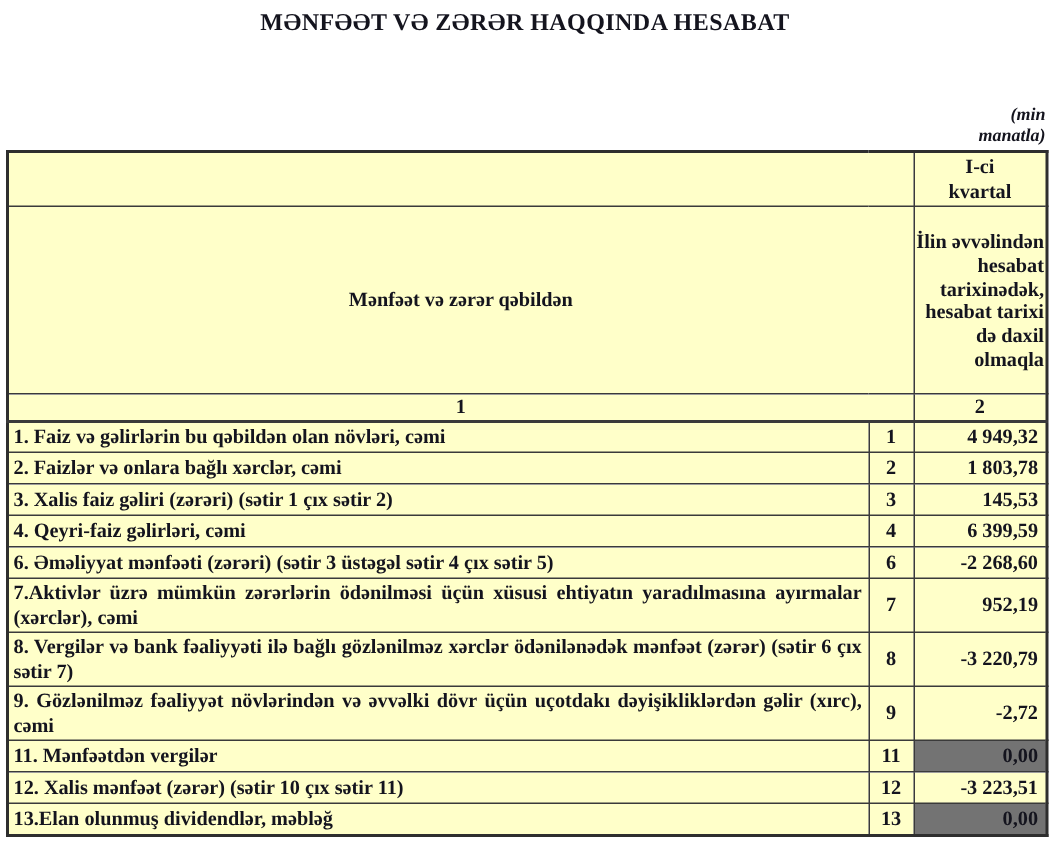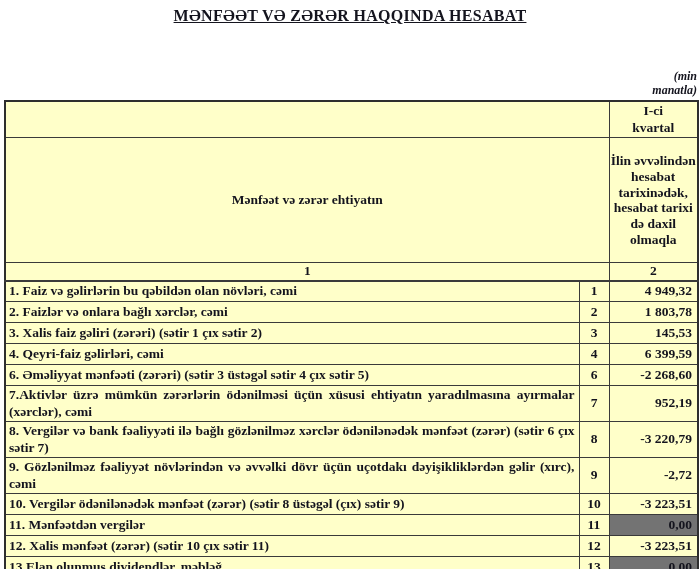--- a/index.html
+++ b/index.html
@@ -3,21 +3,21 @@
 <meta charset="utf-8">
 <style>
   html,body { margin:0; padding:0; }
   body {
     width:700px; height:569px; background:#ffffff; overflow:hidden;
     font-family:"Liberation Serif","DejaVu Serif",serif;
     color:#14141e;
   }
   .title {
     margin:7px 0 0 0; text-align:center;
-    font-size:16px; font-weight:bold; letter-spacing:0.3px;text-decoration:underline;
+    font-size:16px; font-weight:bold; letter-spacing:0.3px;
   }
   .unit-wrap { width:697px; margin-top:3px; }
   .unit-note {
     margin-left:auto; width:66px; text-align:right;
     font-style:italic; font-weight:bold; font-size:12px; line-height:1.18;margin-top:44px;
   }
   table.pl {
     border-collapse:collapse; table-layout:fixed;
     width:693px; margin:3px 0 0 4px;
     border:2px solid #2e2e2e;
@@ -25,21 +25,21 @@
   td {
     border:1px solid #3a3a3a;
     background:#ffffc9;
     font-weight:bold; font-size:13.5px; line-height:1.22;
     padding:1px 16px; vertical-align:middle;
     overflow:hidden;
   }
   .center { text-align:center; }
   tr.hdr1 td { height:22px; }
   tr.hdr2 { height:125px; }
-  tr.hdr2 td.val-hdr { padding:2px 1px; line-height:1.16; }
+  tr.hdr2 td.val-hdr { padding:2px 1px; line-height:1.16;text-align:right; }
   tr.hdr3 td { height:16px; padding:0 4px; border-bottom-width:2px; }
   tr.data { height:21px; }
   tr.data.tall { height:34px; }
   td.label-cell { text-align:justify; padding:1px 4px 1px 3px; }
   td.num-cell { text-align:center; padding:1px 2px; }
   td.val-cell { text-align:right; padding-right:5px; }
   td.val-cell.white { background:#737373; }
 </style>
 </head>
 <body>
@@ -55,21 +55,21 @@
       <col style="width:574px">
       <col style="width:30px">
       <col style="width:89px">
     </colgroup>
     <tbody>
       <tr class="hdr1">
         <td colspan="2"></td>
         <td class="center">I-ci kvartal</td>
       </tr>
       <tr class="hdr2">
-        <td colspan="2" class="center">Mənfəət və zərər ehtiyatın</td>
+        <td colspan="2" class="center">Mənfəət və zərər qəbildən</td>
         <td class="center val-hdr">İlin əvvəlindən hesabat tarixinədək, hesabat tarixi də daxil olmaqla</td>
       </tr>
       <tr class="hdr3">
         <td colspan="2" class="center">1</td>
         <td class="center">2</td>
       </tr>
     <tr class="data">
     <td class="label-cell">1. Faiz və gəlirlərin bu qəbildən olan növləri, cəmi</td>
     <td class="num-cell">1</td>
     <td class="val-cell">4 949,32</td>
@@ -103,25 +103,20 @@
     <td class="label-cell">8. Vergilər və bank fəaliyyəti ilə bağlı gözlənilməz xərclər ödənilənədək mənfəət (zərər) (sətir 6 çıx sətir 7)</td>
     <td class="num-cell">8</td>
     <td class="val-cell">-3 220,79</td>
   </tr>
         <tr class="data tall">
     <td class="label-cell">9. Gözlənilməz fəaliyyət növlərindən və əvvəlki dövr üçün uçotdakı dəyişikliklərdən gəlir (xırc), cəmi</td>
     <td class="num-cell">9</td>
     <td class="val-cell">-2,72</td>
   </tr>
         <tr class="data">
-    <td class="label-cell">10. Vergilər ödənilənədək mənfəət (zərər) (sətir 8 üstəgəl (çıx) sətir 9)</td>
-    <td class="num-cell">10</td>
-    <td class="val-cell">-3 223,51</td>
-  </tr>
-        <tr class="data">
     <td class="label-cell">11. Mənfəətdən vergilər</td>
     <td class="num-cell">11</td>
     <td class="val-cell white">0,00</td>
   </tr>
         <tr class="data">
     <td class="label-cell">12. Xalis mənfəət (zərər) (sətir 10 çıx sətir 11)</td>
     <td class="num-cell">12</td>
     <td class="val-cell">-3 223,51</td>
   </tr>
         <tr class="data">

